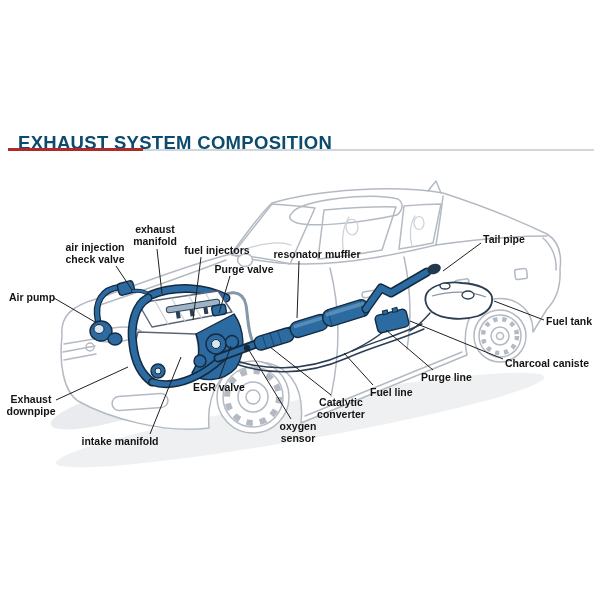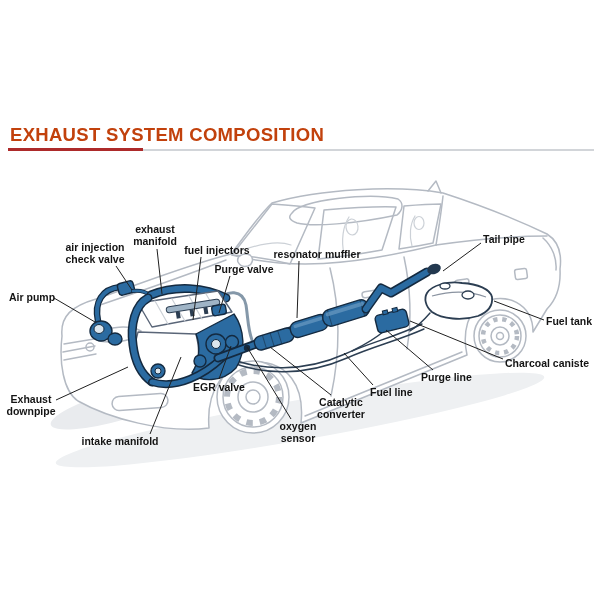--- a/index.html
+++ b/index.html
@@ -1,19 +1,19 @@
 <!DOCTYPE html>
 <html><head>
 <meta charset="utf-8">
 <style>
   html,body{margin:0;padding:0;background:#fff;width:600px;height:600px;overflow:hidden;
             font-family:"Liberation Sans",sans-serif;}
   .page{position:relative;width:600px;height:600px;background:#fff;}
-  .title{position:absolute;left:10px;top:124px;margin:0;font-size:18.5px;font-weight:bold;
-         letter-spacing:.3px;color:#c2410c;white-space:nowrap;}
+  .title{position:absolute;left:10px;top:124px;margin:8px;font-size:18.5px;font-weight:bold;
+         letter-spacing:.3px;color:#0c4a6e;white-space:nowrap;}
   .rule-red{position:absolute;left:8px;top:148px;width:135px;height:3px;background:#ad2a2a;}
   .rule-gray{position:absolute;left:143px;top:149px;width:451px;height:2px;background:#d2d5d9;}
   svg{position:absolute;left:0;top:165px;}
   
   .g1{stroke:#b4bac3;fill:none;stroke-width:1.5;stroke-linecap:round;stroke-linejoin:round;}
   .g1f{stroke:#b4bac3;fill:#ffffff;stroke-width:1.5;stroke-linejoin:round;}
   .lg{stroke:#ccd1d7;fill:none;stroke-width:1.2;stroke-linecap:round;}
   .bp{fill:#2b6ba1;stroke:#142a40;stroke-width:1.4;stroke-linejoin:round;}
   .dk{stroke:#142a40;fill:none;stroke-linecap:round;stroke-linejoin:round;}
   .bl{stroke:#2b6ba1;fill:none;stroke-linecap:round;stroke-linejoin:round;}

